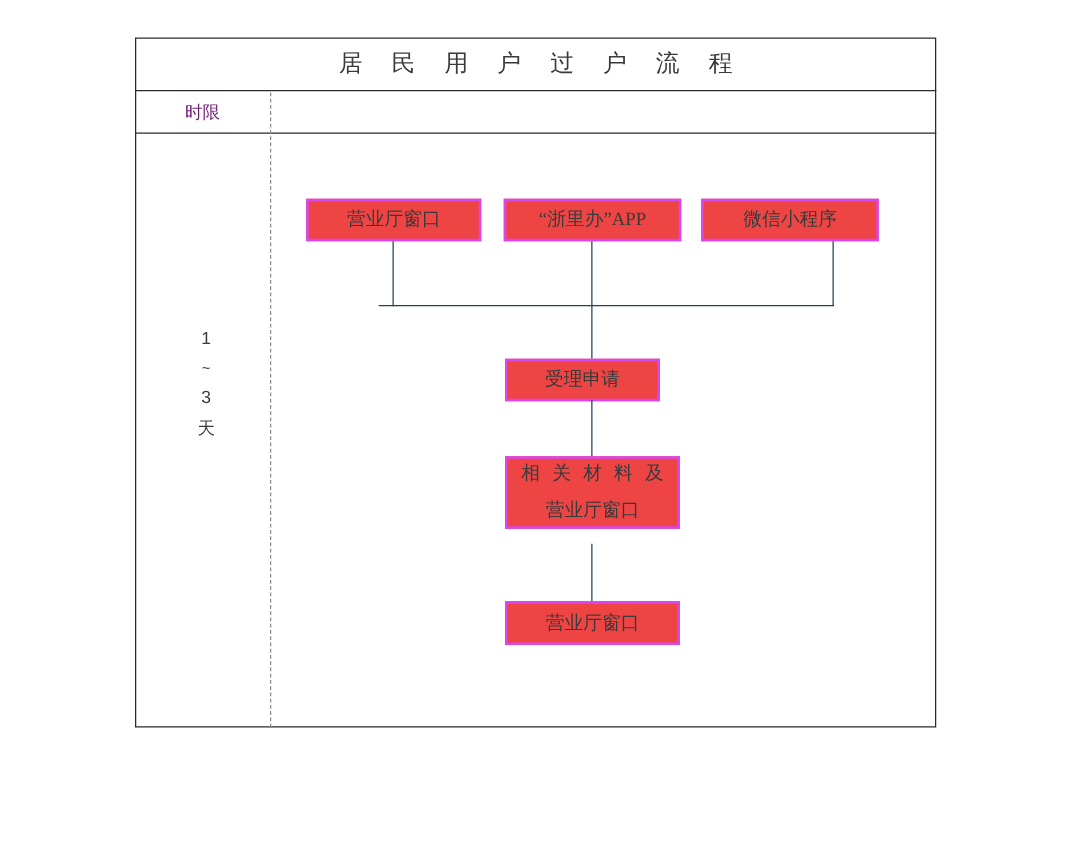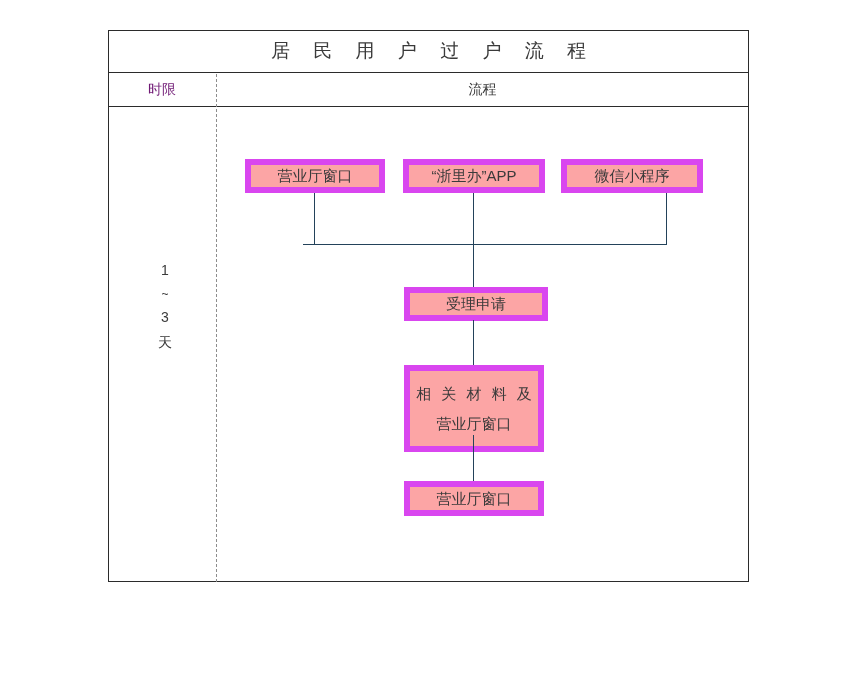--- a/index.html
+++ b/index.html
@@ -108,39 +108,40 @@
     line-height: 25px;
     color: #3a3a3a;
   }
   .duration span { display: block; }
   .duration .tilde { font-size: 12px; line-height: 22px; }
 
   
   .node {
     position: absolute;
     box-sizing: border-box;
-    border: 6px solid #d946ef;
-    background: #fca5a5;
+    border: 2px solid #d946ef;
+    background: #ef4444;
     display: flex;
     flex-direction: column;
     align-items: center;
     justify-content: center;
     font-size: 15px;
     color: #3a3a3a;
     white-space: nowrap;
+    font-family: Liberation Serif, serif;
   }
   .node .line1,
   .node .line2 { display: block; line-height: 30px; }
   .node .line1.spaced { letter-spacing: 3px; text-indent: 3px; }
 
   #node-hall      { left: 245px; top: 159px; width: 140px; height: 34px; }
   #node-app       { left: 403px; top: 159px; width: 142px; height: 34px; }
   #node-miniapp   { left: 561px; top: 159px; width: 142px; height: 34px; }
-  #node-accept    { left: 404px; top: 287px; width: 144px; height: 34px; }
-  #node-materials { left: 404px; top: 365px; width: 140px; height: 87px; }
+  #node-accept    { left: 404px; top: 287px; width: 124px; height: 34px; }
+  #node-materials { left: 404px; top: 365px; width: 140px; height: 58px; }
   #node-ontime    { left: 404px; top: 481px; width: 140px; height: 35px; }
 
   
   .conn {
     position: absolute;
     background: #23425a;
   }
   .conn-v { width: 1px; }
   .conn-h { height: 1px; }
 
@@ -158,21 +159,20 @@
 <div id="canvas">
 
   <div class="table-frame"></div>
 
   <div class="title-row">
     <div class="title-text">居 民 用 户 过 户 流 程</div>
   </div>
 
   <div class="header-row">
     <div class="header-cell-limit">时限</div>
-    <div class="header-cell-flow">流程</div>
   </div>
 
   <div class="col-divider"></div>
 
   <div class="duration">
     <span>1</span>
     <span class="tilde">~</span>
     <span>3</span>
     <span>天</span>
   </div>

